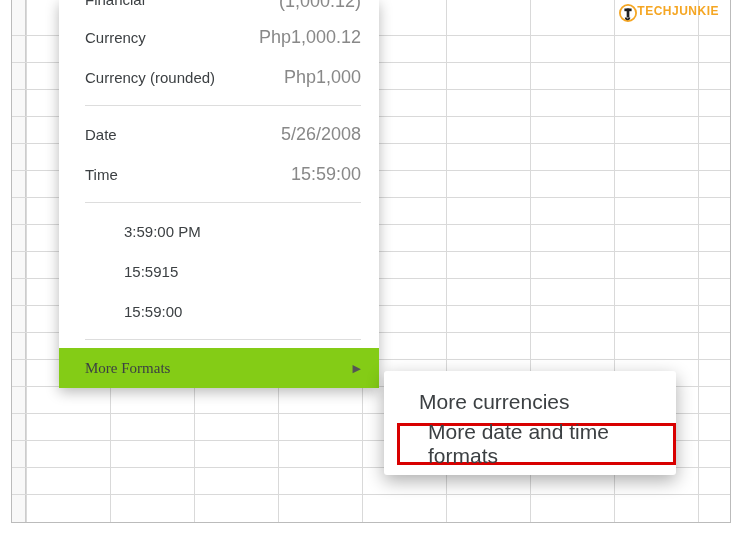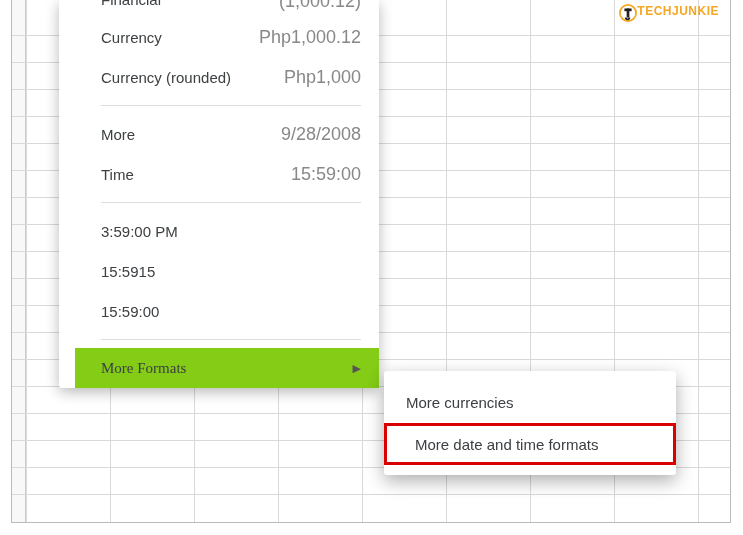--- a/index.html
+++ b/index.html
@@ -9,31 +9,31 @@
   
   .watermark{position:absolute;top:4px;right:24px;display:flex;align-items:flex-start;z-index:20;}
   .wm-icon{width:18px;height:18px;}
   .wm-text{font-size:12px;font-weight:700;color:#f5a623;letter-spacing:0.5px;}
   
   .grid{position:absolute;left:0;top:0;right:0;bottom:0;}
   .grid-col{position:absolute;top:0;bottom:0;width:1px;background:#d9d9d9;}
   .grid-row{position:absolute;left:0;right:0;height:1px;background:#d9d9d9;}
   .rowhead{position:absolute;left:0;top:0;bottom:0;width:14px;background:#f8f8f8;border-right:1px solid #ccc;}
   
-  .menu{position:absolute;left:47px;top:0;width:320px;background:#fff;box-shadow:0 4px 14px rgba(0,0,0,0.28);border-radius:0 0 3px 3px;padding-top:2px;z-index:10;padding-left:16px;}
+  .menu{position:absolute;left:47px;top:0;width:320px;background:#fff;box-shadow:0 4px 14px rgba(0,0,0,0.28);border-radius:0 0 3px 3px;padding-top:2px;z-index:10;}
   .menu-item{display:flex;justify-content:space-between;align-items:center;height:40px;padding:0 18px 0 26px;color:#3c4043;font-size:15px;cursor:pointer;}
   .menu-item.hovered{background:#84cc16;font-family:Liberation Serif, serif;}
   .mi-label{color:#3c4043;}
   .mi-example{color:#888;font-size:18px;}
   .menu-sep{height:1px;background:#ddd;margin:8px 18px 8px 26px;}
-  .menu-item.single{justify-content:flex-start;}
+  .menu-item.single{justify-content:flex-start;margin-left:39px;}
   .submenu-arrow{margin-left:auto;font-size:11px;color:#555;}
   
   .submenu{position:absolute;left:372px;top:371px;width:292px;background:#fff;box-shadow:0 6px 18px rgba(0,0,0,0.32);border-radius:3px;padding:10px 0;z-index:15;}
-  .sub-item{height:42px;display:flex;align-items:center;padding:0 22px;font-size:15px;color:#3c4043;cursor:pointer;}
+  .sub-item{height:42px;display:flex;align-items:center;padding:0 22px;font-size:21px;color:#3c4043;cursor:pointer;margin-left:13px;}
   .sub-item.highlight{border:3px solid #d80000;padding:0 28px;}
   
   .menu-item.cut{height:26px;align-items:flex-start;padding-top:0;overflow:hidden;position:relative;top:-11px;margin-bottom:-11px;}
 </style>
 </head>
 <body>
 
 <div class="frame">
 
   <div class="grid">
@@ -77,22 +77,22 @@
       <span class="mi-example">Php1,000.12</span>
     </div>
     <div class="menu-item">
       <span class="mi-label">Currency (rounded)</span>
       <span class="mi-example">Php1,000</span>
     </div>
 
     <div class="menu-sep"></div>
 
     <div class="menu-item">
-      <span class="mi-label">More</span>
-      <span class="mi-example">9/28/2008</span>
+      <span class="mi-label">Date</span>
+      <span class="mi-example">5/26/2008</span>
     </div>
     <div class="menu-item">
       <span class="mi-label">Time</span>
       <span class="mi-example">15:59:00</span>
     </div>
 
     <div class="menu-sep"></div>
 
     <div class="menu-item single">
       <span class="mi-label">3:59:00 PM</span>

